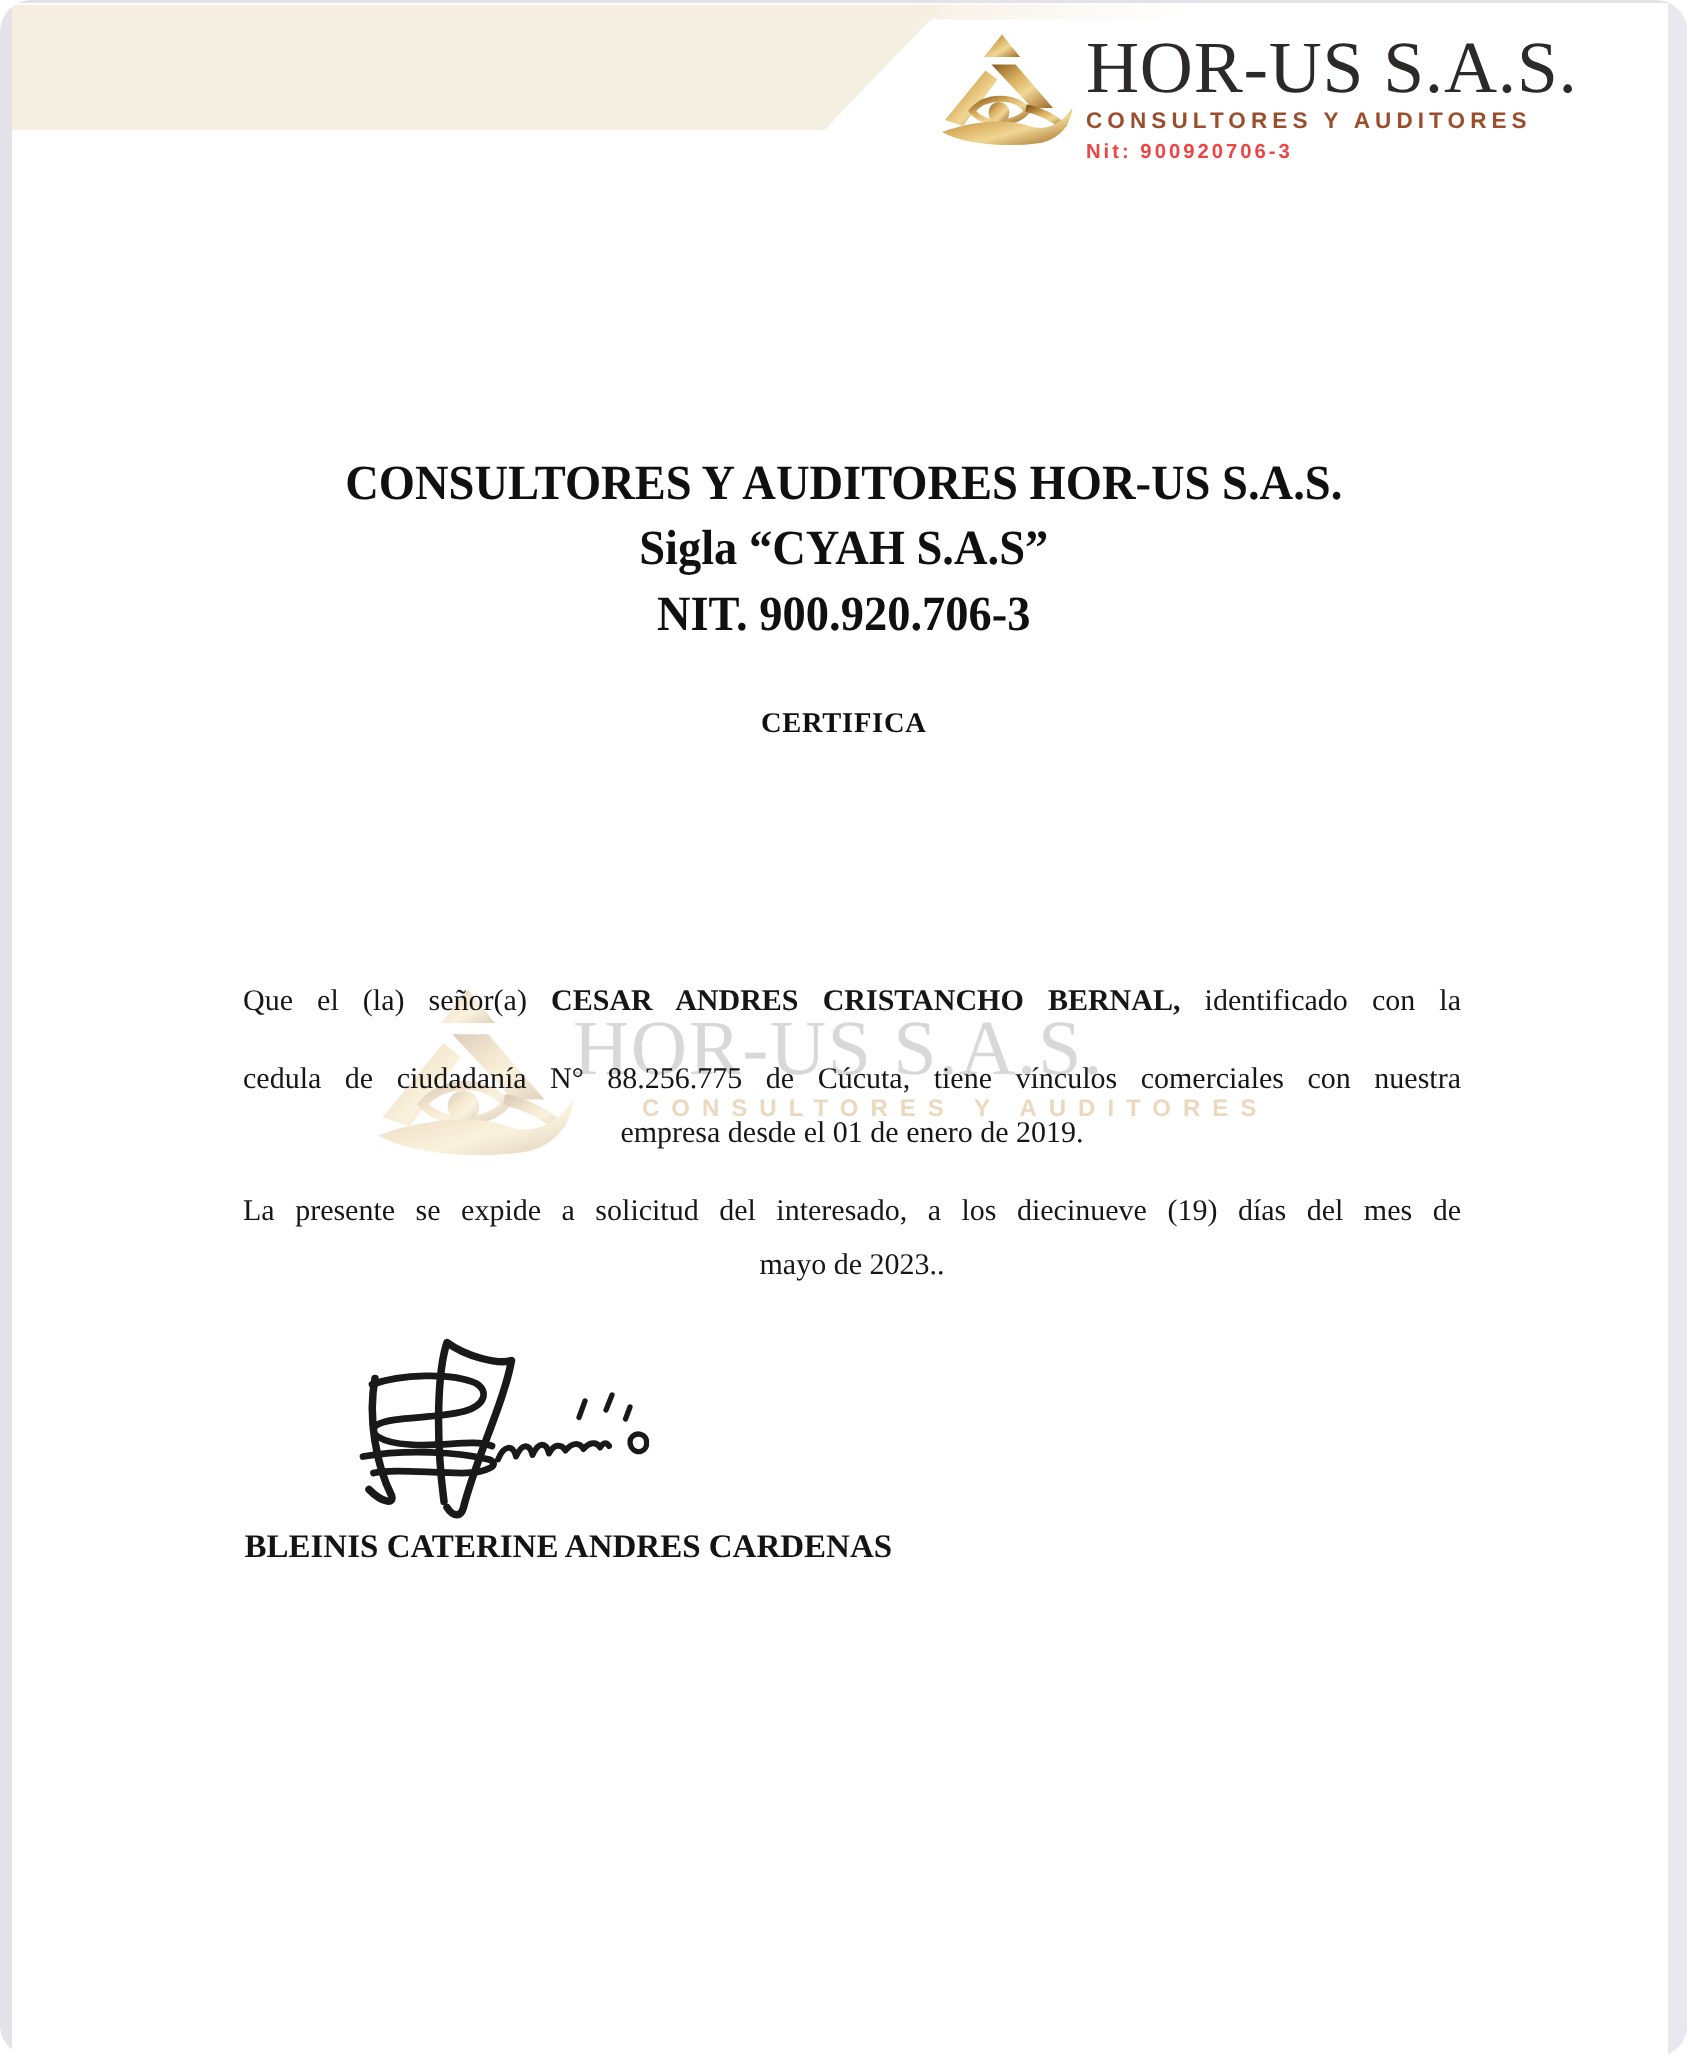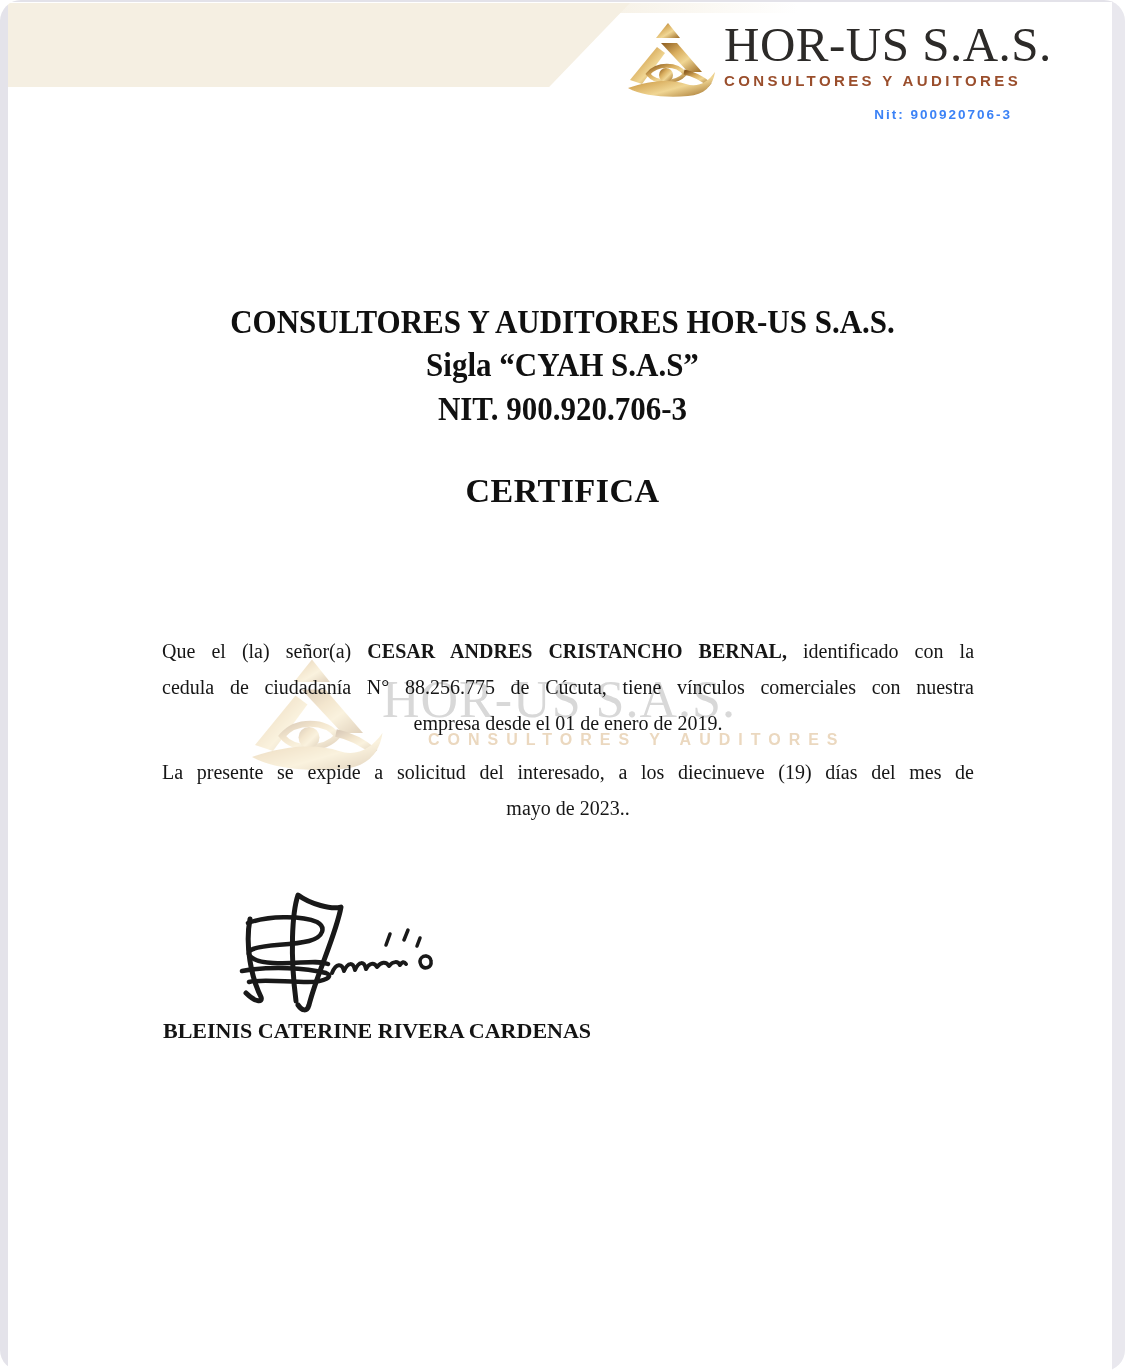--- a/index.html
+++ b/index.html
@@ -22,40 +22,40 @@
     position:absolute;left:608px;top:3px;width:190px;height:10px;
     background:linear-gradient(to right,rgba(245,239,226,.85),rgba(245,239,226,0));
   }
   .defs-svg{position:absolute;width:0;height:0;overflow:hidden;}
   
   .logo{position:absolute;left:618px;top:20px;width:420px;height:95px;}
   .logo-pyramid{position:absolute;left:0;top:2px;width:100px;height:82px;}
   .logo-text{position:absolute;left:106px;top:0;width:312px;}
   .logo-name{font:400 49px/1.02 "Liberation Serif",serif;color:#2c2a28;white-space:nowrap;letter-spacing:.5px;}
   .logo-subtitle{margin-top:3px;font:700 15px/1 "Liberation Sans",sans-serif;color:#9a4e2c;letter-spacing:3.4px;white-space:nowrap;}
-  .logo-nit{margin-top:20px;text-align:right;padding-right:24px;font:700 13.5px/1 "Liberation Sans",sans-serif;color:#3b82f6;letter-spacing:2px;}
+  .logo-nit{margin-top:6px;text-align:left;padding-right:24px;font:700 13.5px/1 "Liberation Sans",sans-serif;color:#ef4444;letter-spacing:2px;}
   
   .watermark{position:absolute;left:237px;top:658px;width:640px;height:135px;z-index:0;}
   .wm-pyramid{position:absolute;left:0;top:0;width:150px;height:123px;opacity:.3;}
   .wm-name{position:absolute;left:145px;top:16px;font:400 52px/1 "Liberation Serif",serif;color:#d8d8d8;white-space:nowrap;letter-spacing:1px;}
   .wm-subtitle{position:absolute;left:191px;top:74px;font:700 16px/1 "Liberation Sans",sans-serif;color:#ebd8bf;letter-spacing:8px;white-space:nowrap;}
   
   .title-block{
     position:absolute;left:0;top:300px;width:1125px;text-align:center;z-index:2;
     font-weight:700;font-size:31px;line-height:41px;color:#101010;
     transform:scaleY(1.06);transform-origin:top center;
   }
   .certifica{
     position:absolute;left:0;top:472px;width:1125px;text-align:center;z-index:2;
-    font-weight:700;font-size:34px;color:#101010;letter-spacing:.5px;
+    font-weight:700;font-size:19px;color:#101010;letter-spacing:.5px;
   }
   
   .body-text{position:absolute;left:162px;top:633px;width:812px;z-index:2;font-size:20px;}
   .tline{line-height:36px;text-align:center;}
-  .j{text-align:justify;text-align-last:justify;}
+  .j{text-align:justify;text-align-last:justify;margin-top:16px;}
   .b{font-weight:700;}
   .para2{margin-top:13px;}
   
   .signature{position:absolute;left:205px;top:883px;width:270px;height:140px;z-index:2;}
   .sig-stroke{fill:none;stroke:#191919;stroke-linecap:round;stroke-linejoin:round;}
   
   .signer{position:absolute;left:163px;top:1017px;z-index:2;}
   .s-name{font:700 22px/28px "Liberation Serif",serif;color:#141414;}
   .s-role{font:700 22px/28px "Liberation Serif",serif;color:#141414;}
   .s-note{font:400 21px/28px "Liberation Serif",serif;color:#1c1c1c;}
@@ -136,16 +136,16 @@
     <path class="sig-stroke" stroke-width="4.5" d="M 37,88 C 66,83 101,85 121,90 C 129,93 121,99 103,99 C 81,99 55,96 44,99"></path>
     <path class="sig-stroke" stroke-width="5" d="M 45,36 C 40,62 46,94 56,114 C 58,120 50,119 41,110"></path>
     <path class="sig-stroke" stroke-width="4" d="M 127,90 C 131,80 137,80 139,88 C 143,79 148,79 150,87 C 154,78 159,78 161,86 C 164,80 169,79 172,84 C 176,79 181,78 184,83 C 188,78 193,78 195,82 C 197,79 199,78 201,81"></path>
     <path class="sig-stroke" stroke-width="3.5" d="M 181,62 L 185,51"></path>
     <path class="sig-stroke" stroke-width="3.5" d="M 199,57 L 203,47"></path>
     <path class="sig-stroke" stroke-width="3.5" d="M 212,63 L 215,55"></path>
     <path class="sig-stroke" stroke-width="3.5" d="M 224,74 C 218,71 213,76 216,82 C 219,87 227,85 226,78 C 226,75 223,73 221,73"></path>
   </svg>
 
   <section class="signer">
-    <div class="s-name">BLEINIS CATERINE RIVERA CARDENAS</div>
+    <div class="s-name">BLEINIS CATERINE ANDRES CARDENAS</div>
   </section>
 
 </div>
 
 </body></html>

